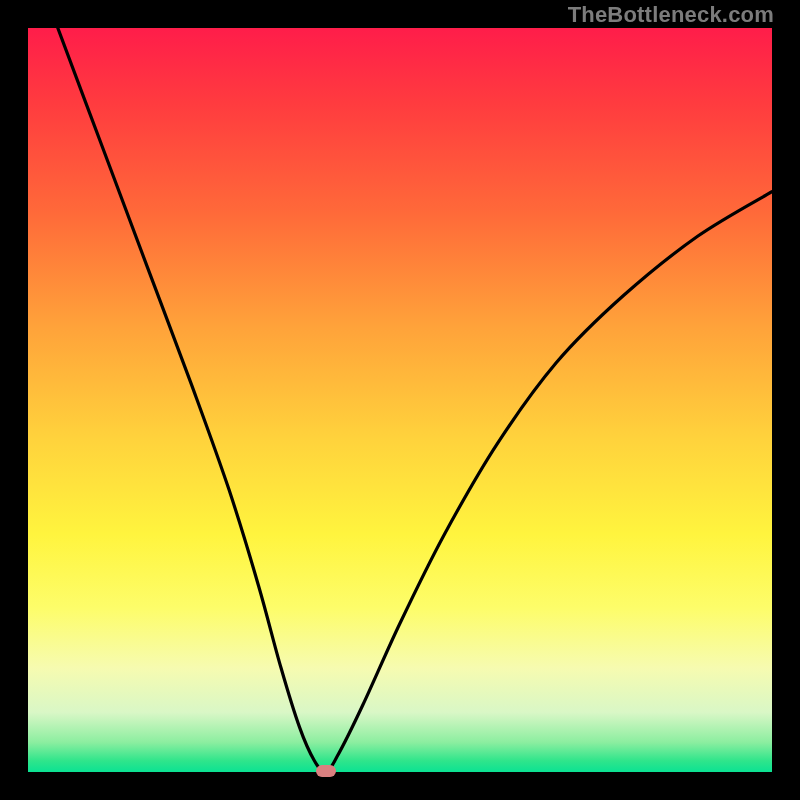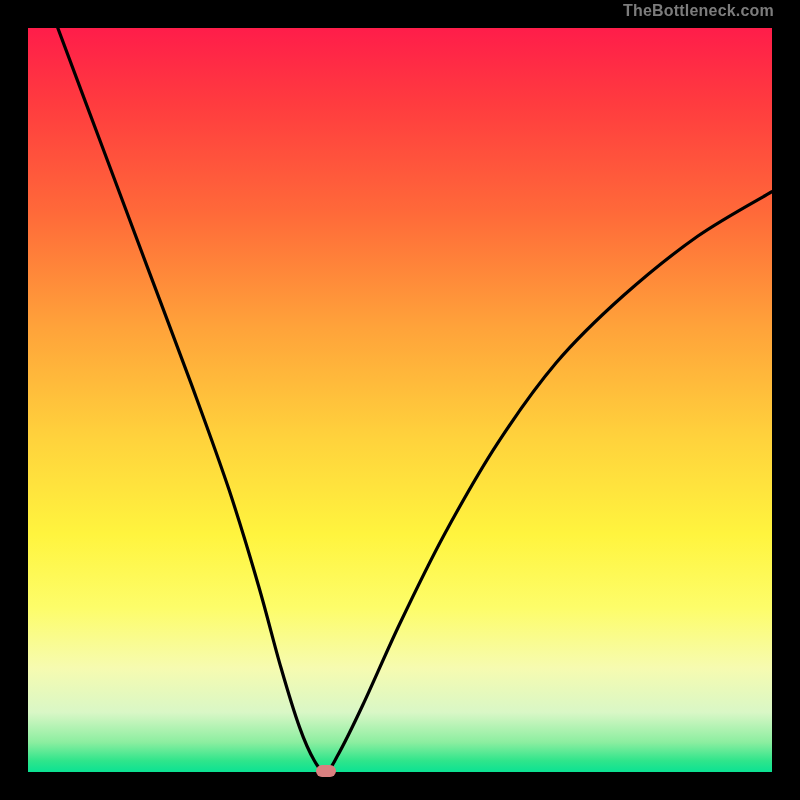--- a/index.html
+++ b/index.html
@@ -39,21 +39,21 @@
       #8ceea0 96%,
       #2fe58b 98.5%,
       #0be293 100%
     );
   }
   .watermark {
     position: absolute;
     top: 2px;
     right: 26px;
     color: #7c7c7c;
-    font-size: 16px;
+    font-size: 22px;
     font-weight: 600;
     letter-spacing: 0.2px;
     user-select: none;
   }
   svg.curve {
     position: absolute;
     inset: 0;
     width: 100%;
     height: 100%;
   }

